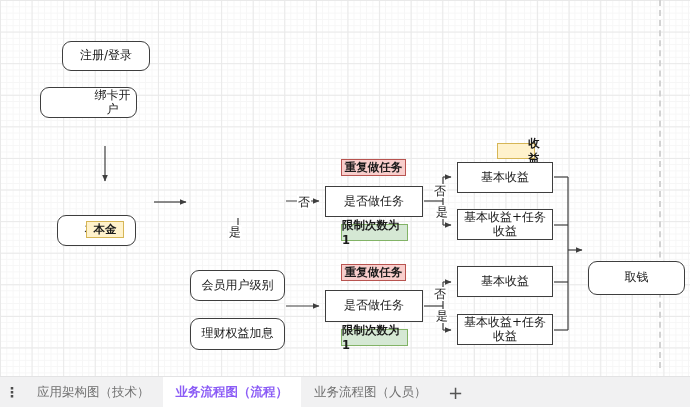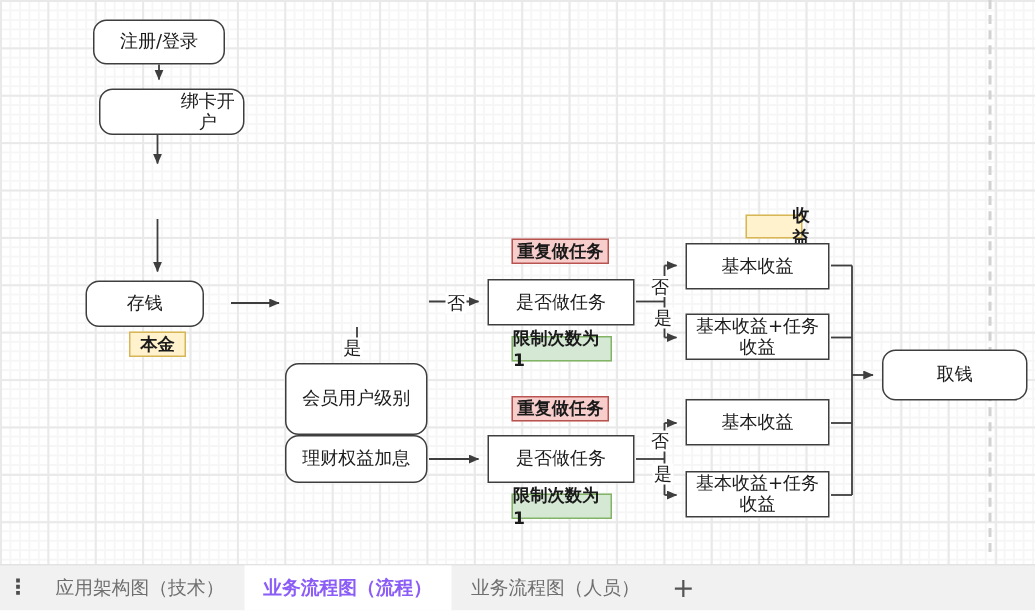--- a/index.html
+++ b/index.html
@@ -19,21 +19,21 @@
   }
   .page-boundary { position:absolute; left:659px; top:0; height:368px; width:0; border-left:2px dashed #d2d2d2; }
 
   svg.edges { position:absolute; left:0; top:0; }
 
   .node {
     position:absolute; display:flex; align-items:center; justify-content:center;
     background:#ffffff; border:1px solid #3e3e3e; color:#1a1a1a;
     font-size:12px; text-align:center; line-height:1.1;
   }
-  .rounded { border-radius:9px; }
+  .rounded { border-radius:9px;margin-top:28px; }
   .rect { border-radius:0; }
   .tag { position:absolute; display:flex; align-items:center; justify-content:center;
     font-size:11.5px; font-weight:bold; color:#1a1a1a; border:1px solid; }
   .tag-yellow { background:#fff2cc; border-color:#d6b656; }
   .tag-red    { background:#f8cecc; border-color:#b85450; }
   .tag-green  { background:#d5e8d4; border-color:#82b366; }
 
   .edge-label { position:absolute; background:#ffffff; color:#1a1a1a; font-size:12px;
     line-height:14px; padding:0 1px; }
 
@@ -91,25 +91,25 @@
         <path d="M554,177 L568,177"></path>
         <path d="M554,225 L568,225"></path>
         <path d="M554,282 L568,282"></path>
         <path d="M554,330 L568,330"></path>
         <path d="M568,177 L568,330"></path>
         <path d="M568,250 L582,250" marker-end="url(#arw)"></path>
       </g>
     </svg>
 
     <div class="node rounded" style="left:62px;top:13px;width:88px;height:30px;">注册/登录</div>
-    <div class="node rounded" style="left:66px;top:59px;width:97px;height:31px;padding-left:48px;">绑卡开户</div>
+    <div class="node rounded" style="left:40px;top:59px;width:97px;height:31px;padding-left:48px;">绑卡开户</div>
     <div class="node rounded" style="left:57px;top:187px;width:79px;height:31px;">存钱</div>
     <div class="tag tag-yellow" style="left:86px;top:221px;width:38px;height:17px;">本金</div>
 
-    <div class="node rounded" style="left:190px;top:242px;width:95px;height:48px;">会员用户级别</div>
+    <div class="node rounded" style="left:190px;top:242px;width:95px;height:31px;">会员用户级别</div>
     <div class="node rounded" style="left:190px;top:290px;width:95px;height:32px;">理财权益加息</div>
 
     <div class="tag tag-red" style="left:341px;top:159px;width:65px;height:17px;">重复做任务</div>
     <div class="node rect" style="left:325px;top:186px;width:98px;height:31px;">是否做任务</div>
     <div class="tag tag-green" style="left:341px;top:224px;width:67px;height:17px;">限制次数为1</div>
 
     <div class="tag tag-yellow" style="left:497px;top:143px;width:34px;height:16px;padding-left:36px;">收益</div>
     <div class="node rect" style="left:457px;top:162px;width:96px;height:31px;">基本收益</div>
     <div class="node rect" style="left:457px;top:209px;width:96px;height:31px;">基本收益+任务收益</div>
 

